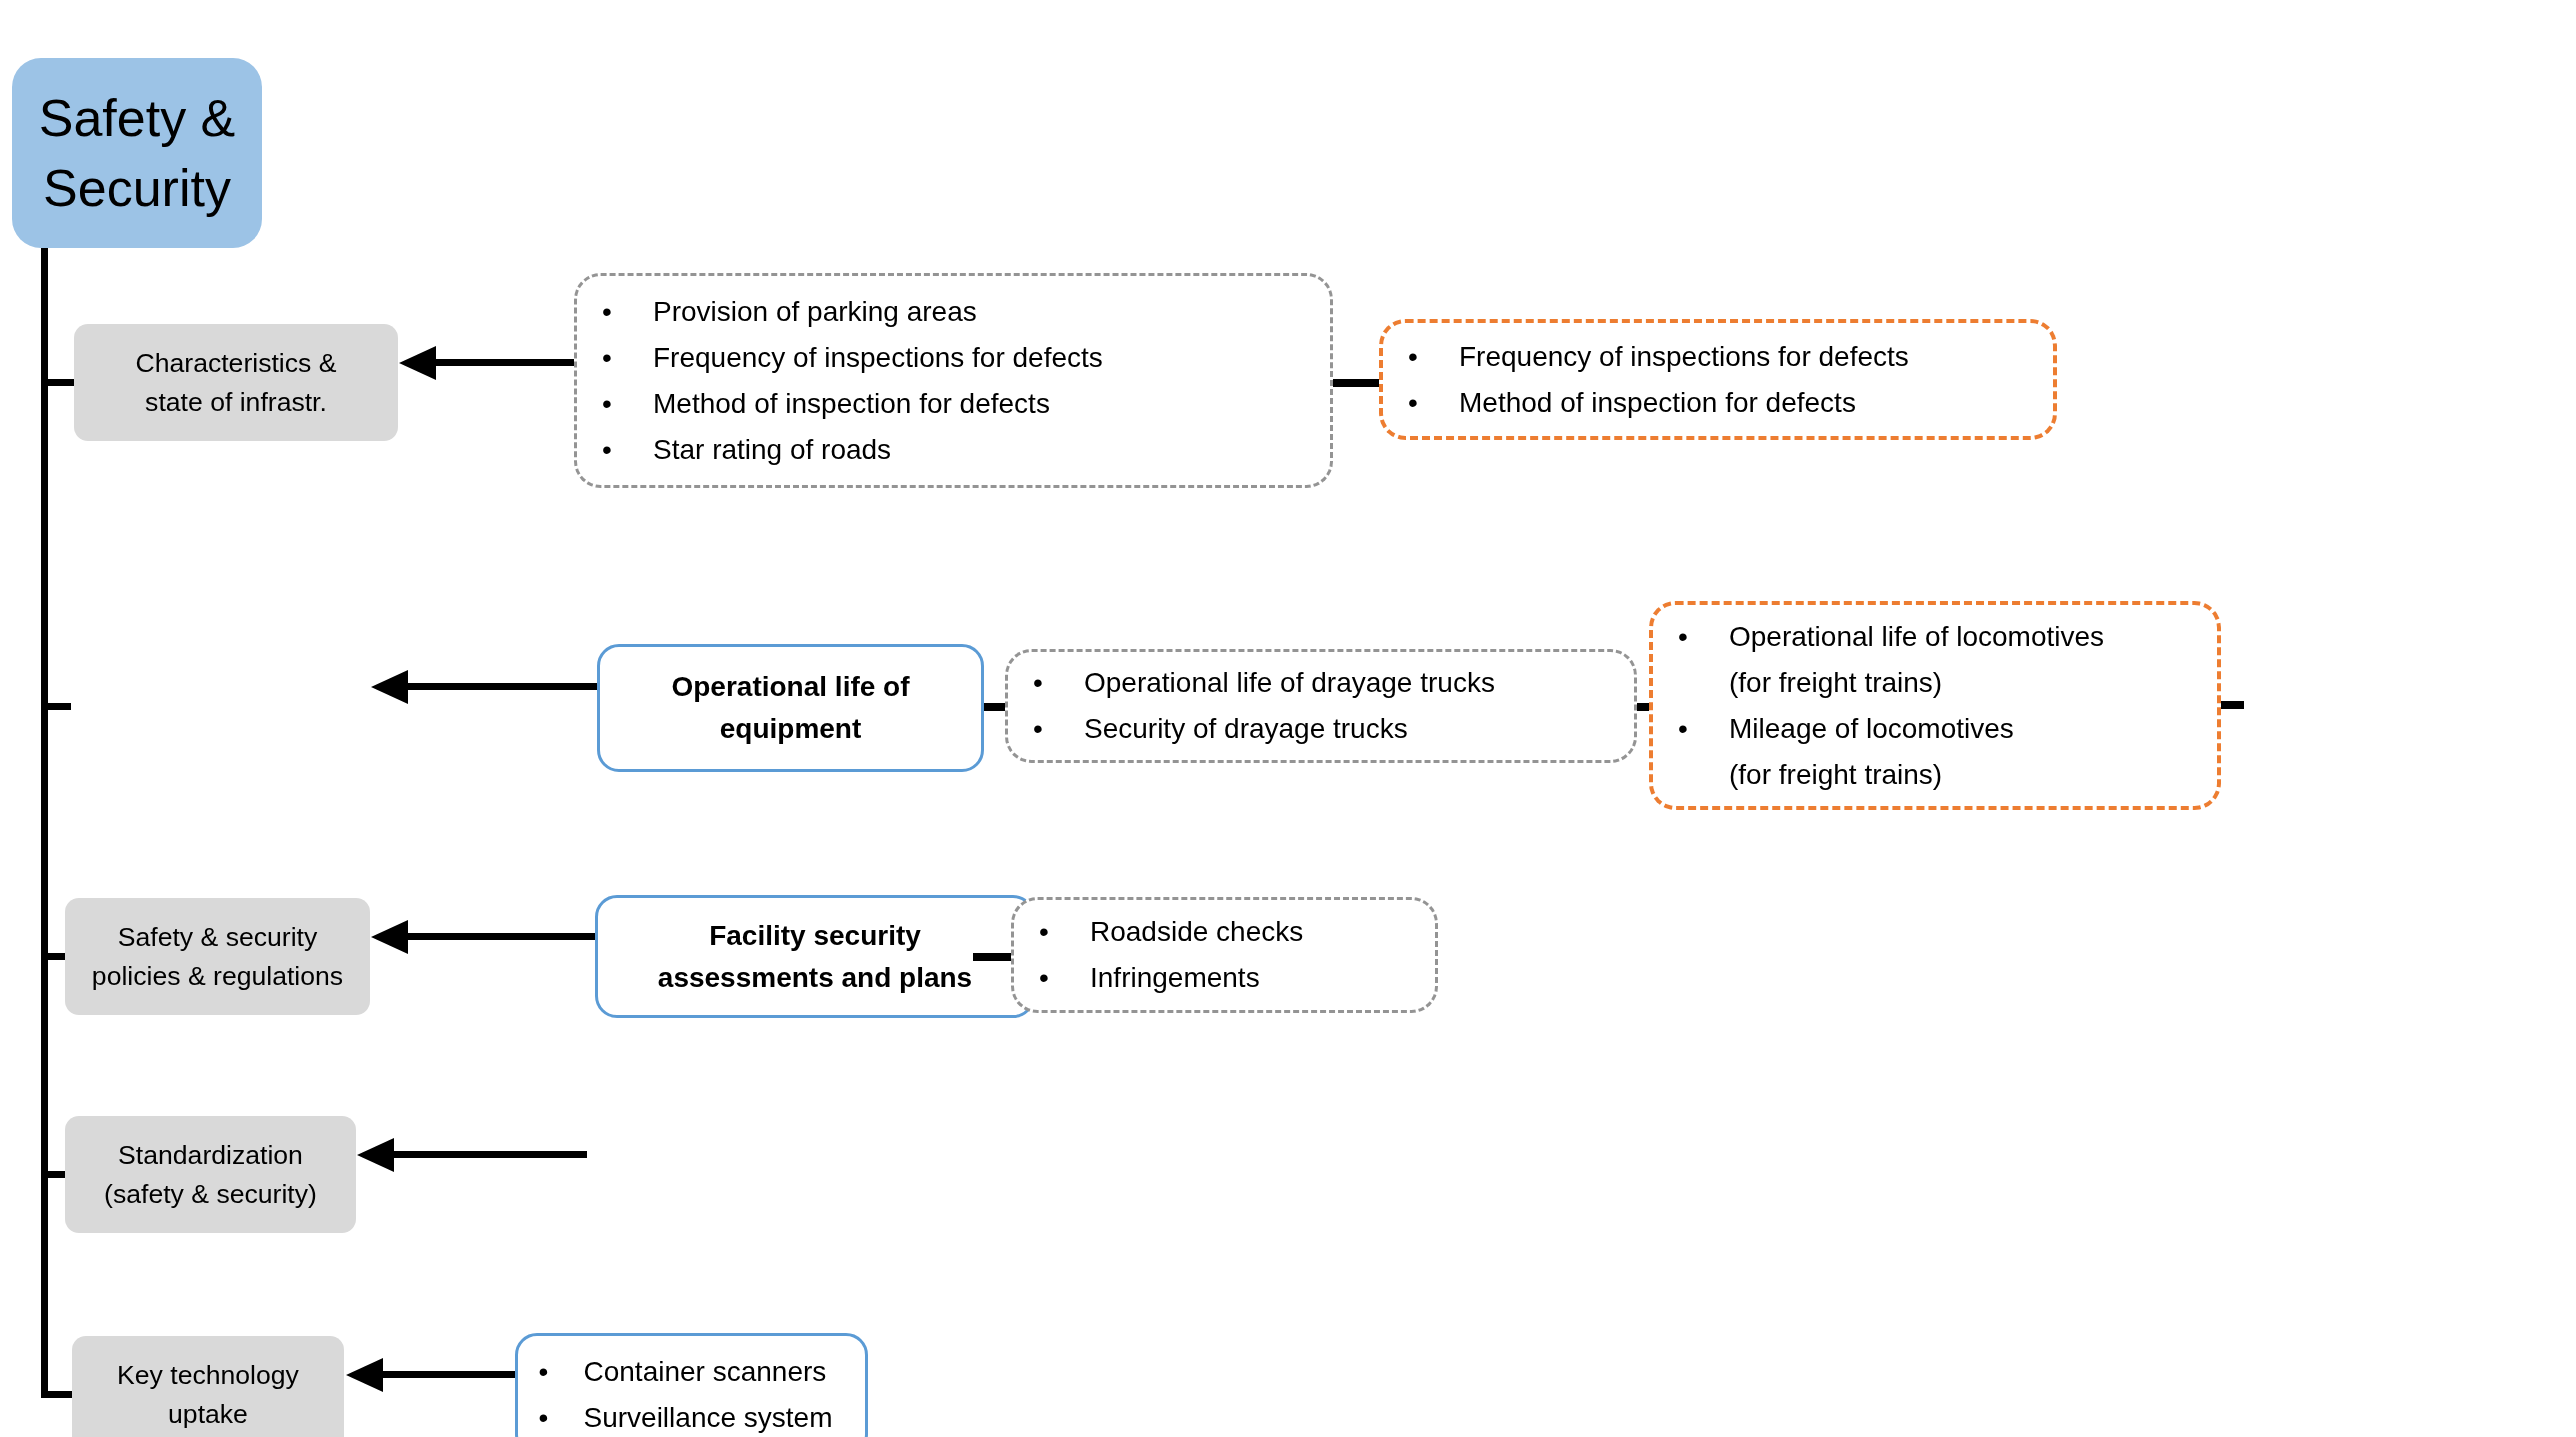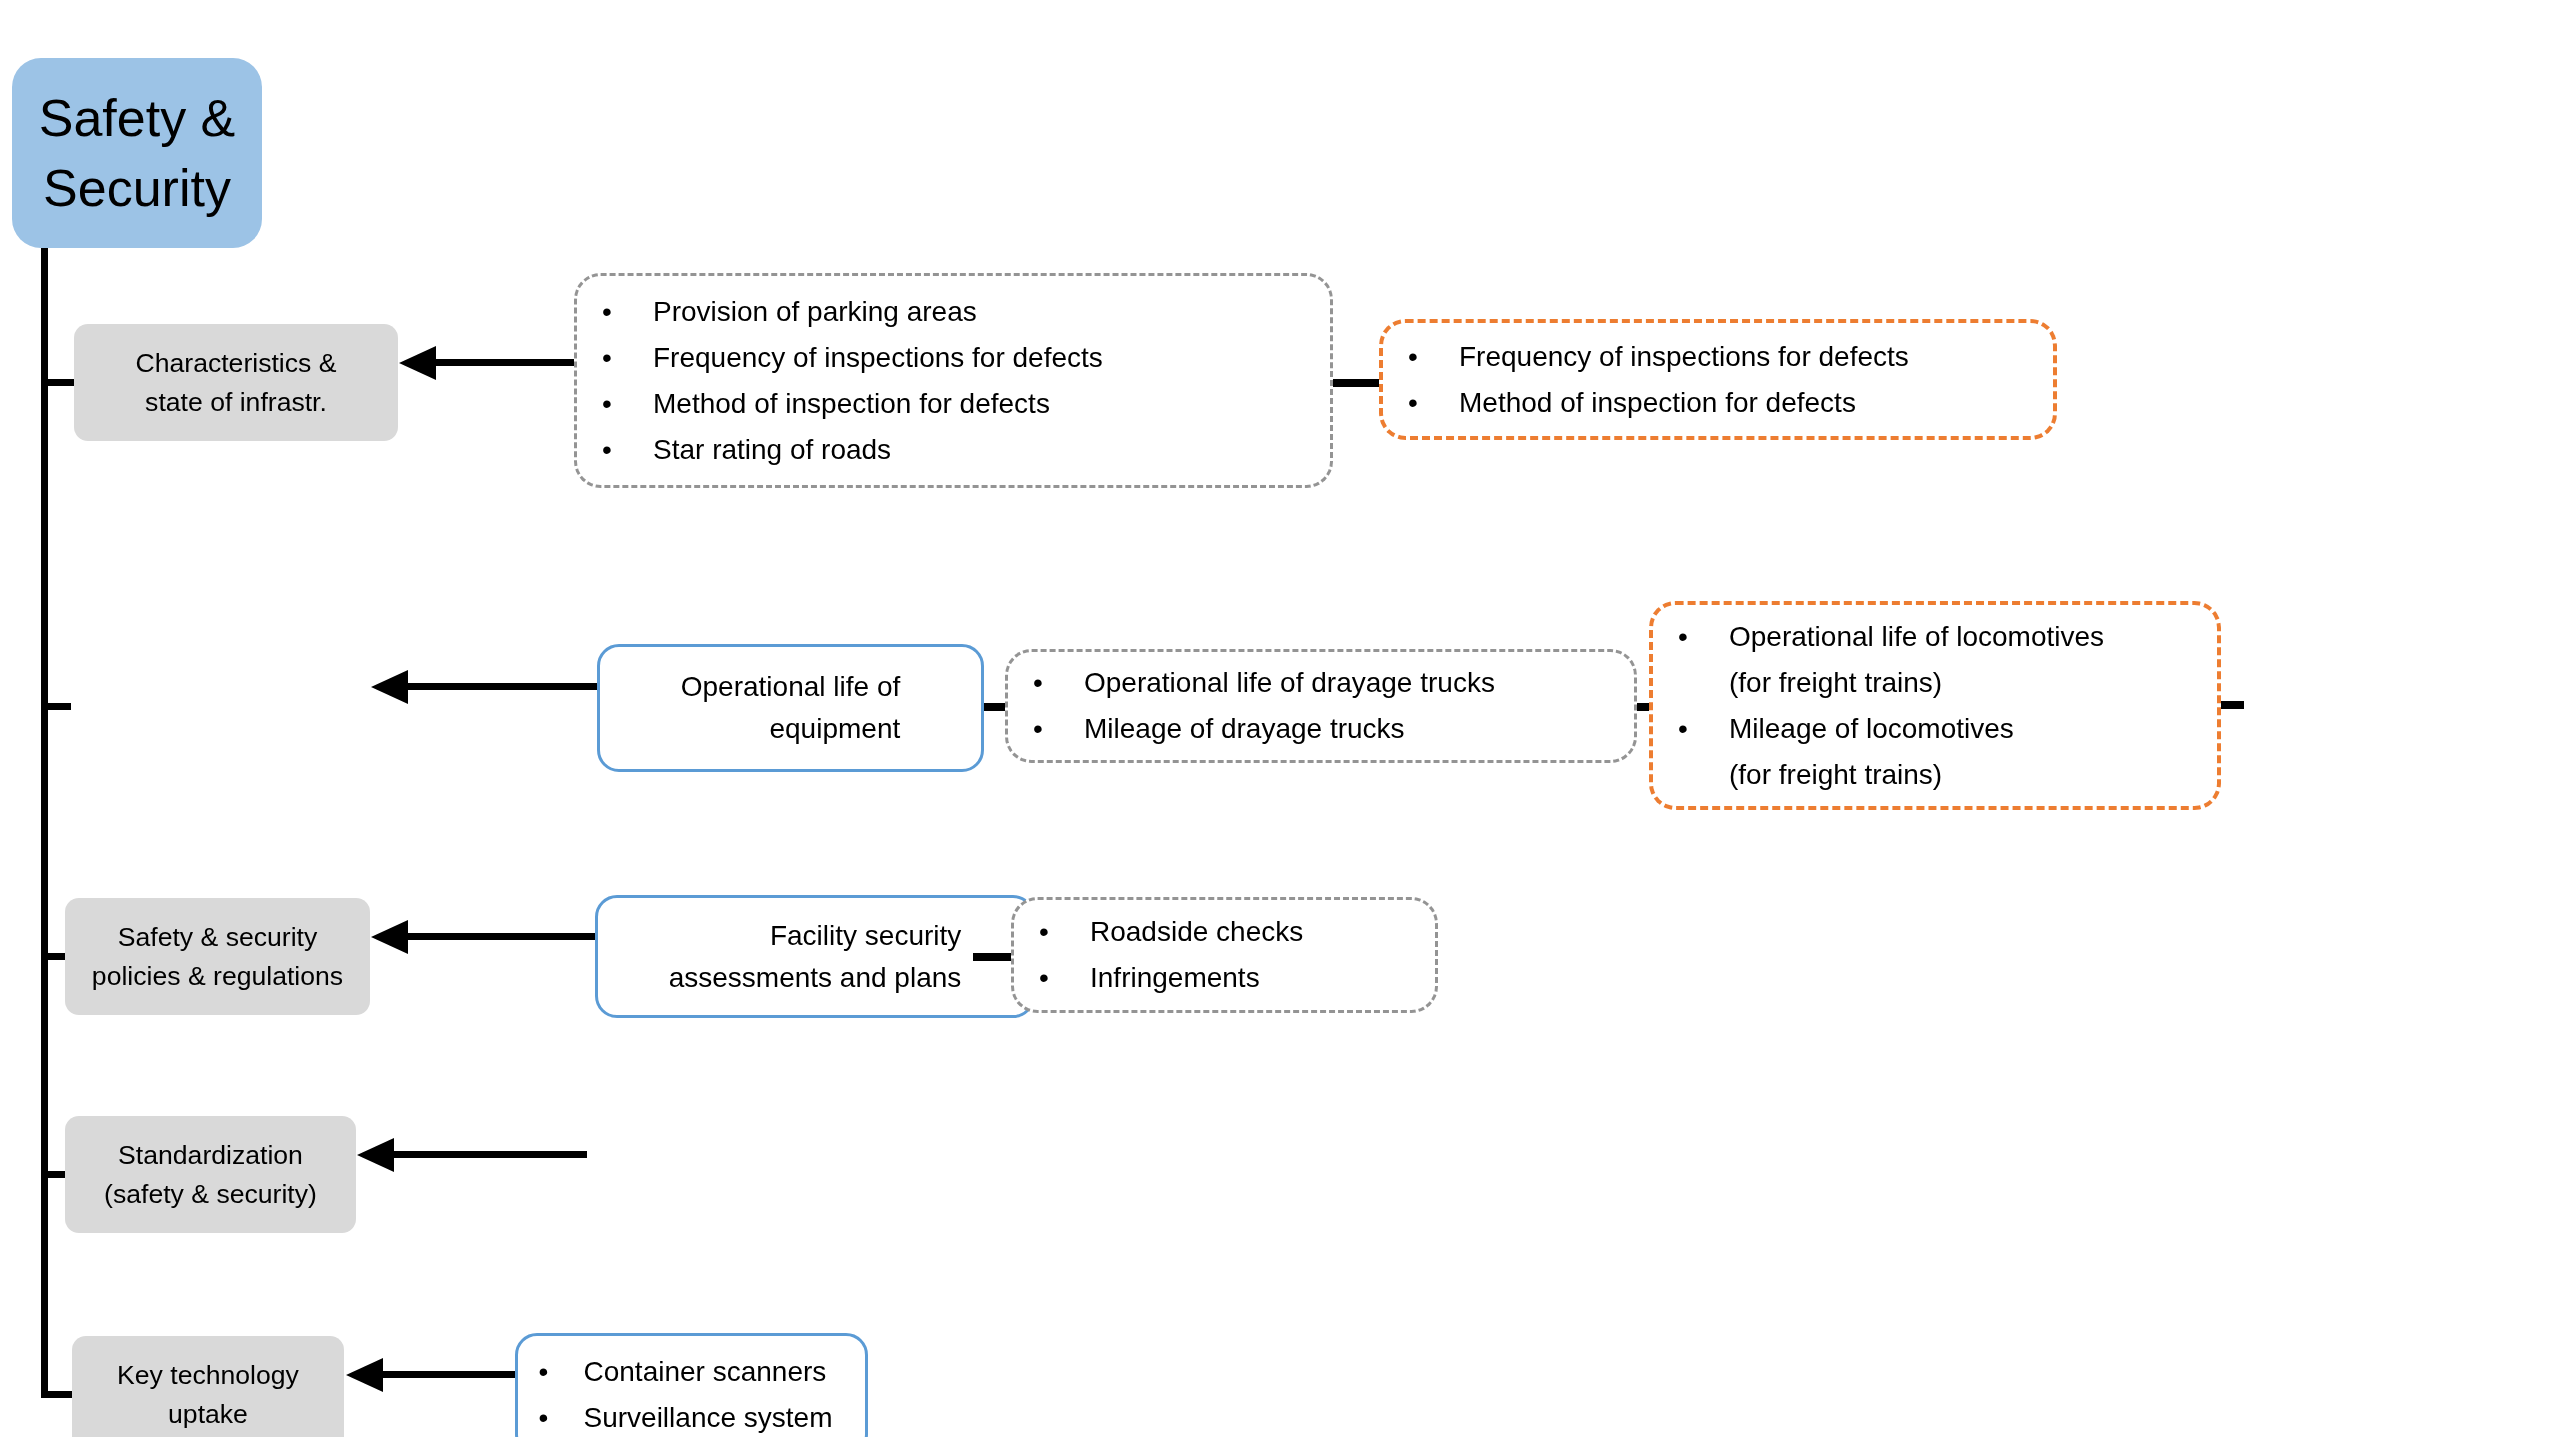--- a/index.html
+++ b/index.html
@@ -13,22 +13,22 @@
              align-items:center; justify-content:center; text-align:center;
              font-size:26.6px; line-height:1.45; white-space:pre-line; }
   .line { background:#000; }
   .ind { background:#fff; }
   .b-dashgray { border:3.6px dashed #949494; border-radius:26.6px; }
   .b-orange   { border:4.2px dashed #ED7D31; border-radius:26.6px; }
   .b-gold     { border:4.2px dashed #C79A1D; border-radius:26.6px; }
   .b-purple   { border:3px dotted #7030A0; border-radius:26.6px; }
   .b-blue     { border:3.6px solid  #5B9BD5; border-radius:22px; }
   .center-label { display:flex; align-items:center; justify-content:center;
-                  text-align:right; font-size:28px; line-height:1.5;
-                  white-space:pre-line; }
+                  text-align:center; font-size:28px; line-height:1.5;
+                  white-space:pre-line;font-weight:bold; }
   .bullets { display:flex; flex-direction:column; justify-content:center;
              padding-left:25px; padding-right:9.7px; }
   .bullet-row { display:flex; align-items:flex-start; }
   .bullet-dot { flex:0 0 51px; width:51px; font-size:28px; line-height:46px; }
   .bullet-text { font-size:28px; line-height:46px; white-space:pre; }
   .arrow { position:absolute; height:34px; }
   .arrow .shaft { position:absolute; left:29px; right:0; top:13.3px; height:7.2px; background:#000; }
   .arrow .head { position:absolute; left:0; top:0; width:0; height:0;
                  border-top:17px solid transparent; border-bottom:17px solid transparent;
                  border-right:37px solid #000; }
@@ -123,21 +123,21 @@
 equipment</span>
   </div>
   <div class="abs line" style="left:984px;top:663px;width:22px;height:7.9px;"></div>
   <div class="abs ind b-dashgray bullets" style="left:1005px;top:609px;width:632px;height:114px;">
     <div class="bullet-row">
       <span class="bullet-dot">•</span>
       <span class="bullet-text">Operational life of drayage trucks</span>
     </div>
     <div class="bullet-row">
       <span class="bullet-dot">•</span>
-      <span class="bullet-text">Mileage of drayage trucks</span>
+      <span class="bullet-text">Security of drayage trucks</span>
     </div>
   </div>
   <div class="abs line" style="left:1637px;top:663px;width:12px;height:7.9px;"></div>
   <div class="abs ind b-orange bullets" style="left:1649px;top:561px;width:572px;height:209px;">
     <div class="bullet-row">
       <span class="bullet-dot">•</span>
       <span class="bullet-text">Operational life of locomotives
 (for freight trains)</span>
     </div>
     <div class="bullet-row">

